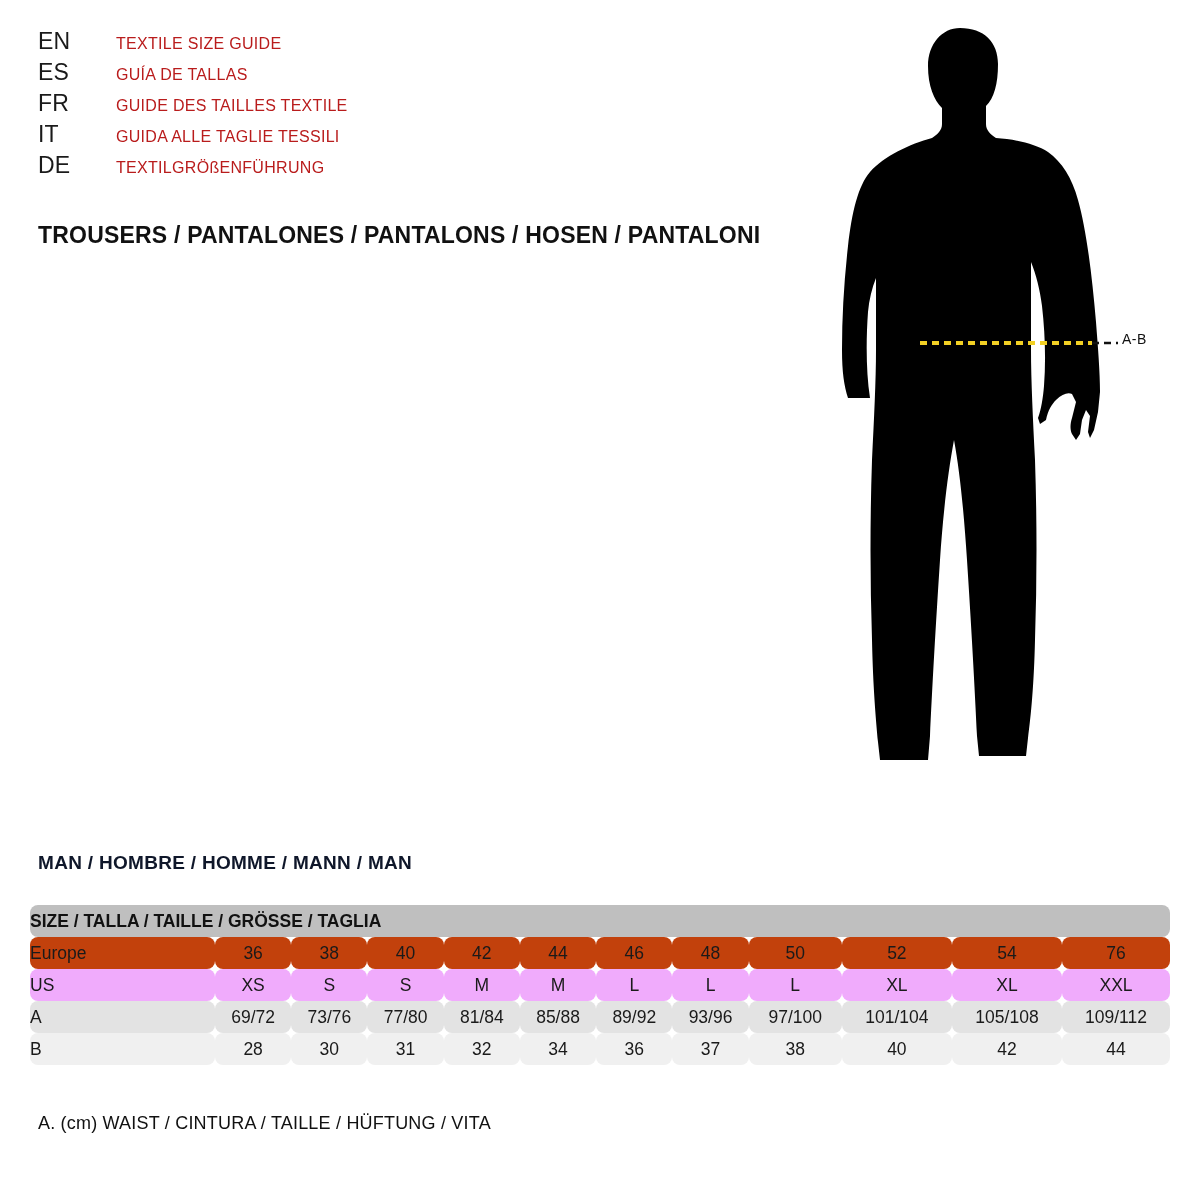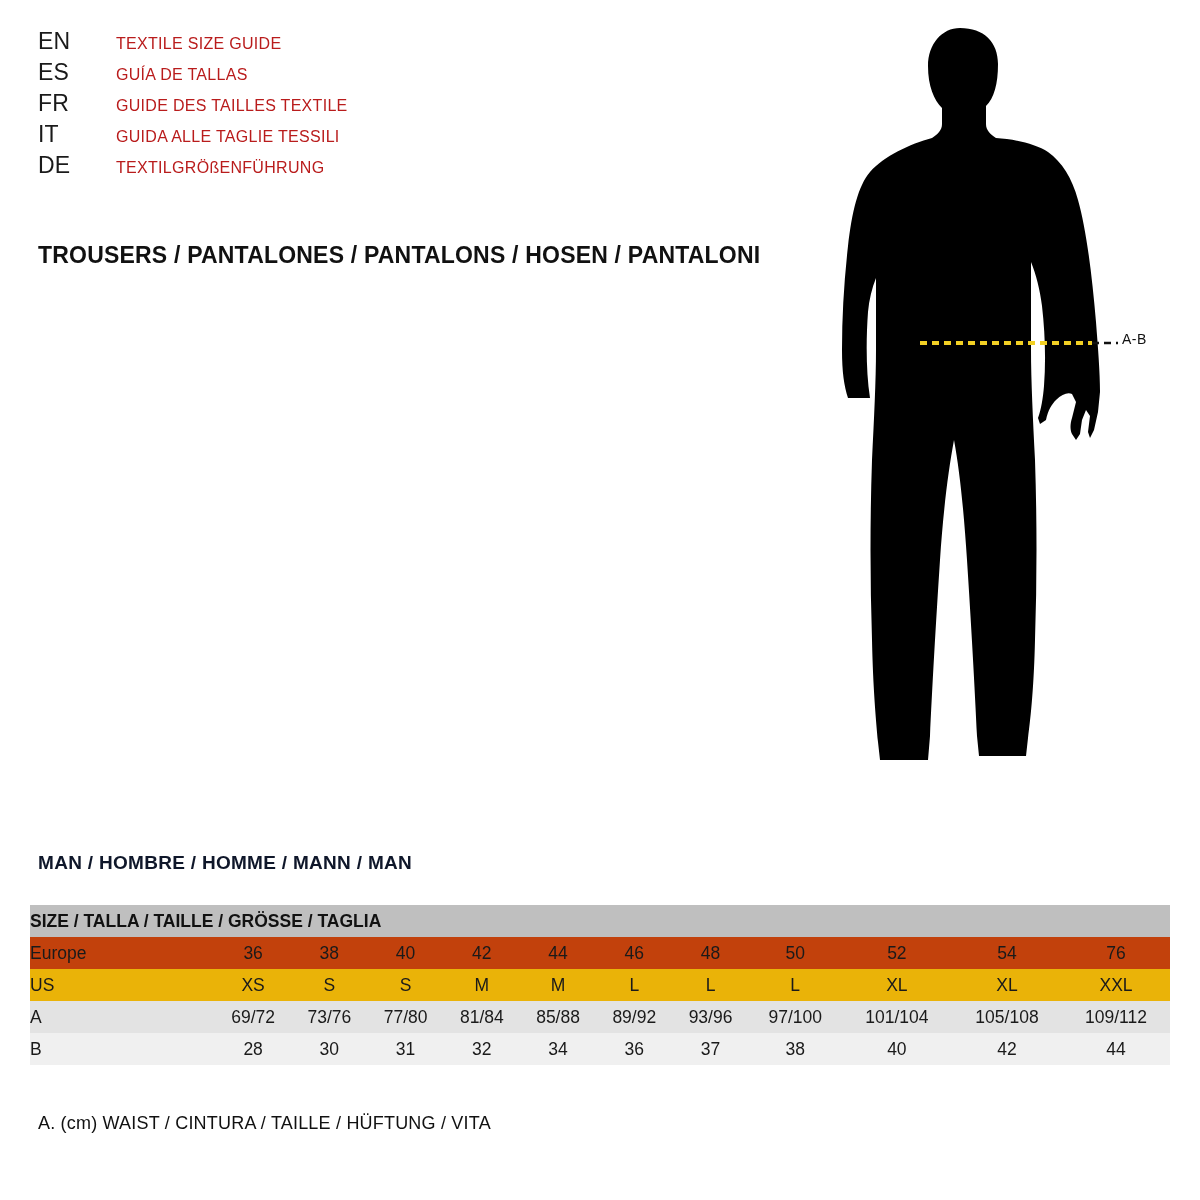--- a/index.html
+++ b/index.html
@@ -45,21 +45,20 @@
     color: #b91c1c;
   }
   .garment-title {
     position: absolute;
     left: 38px;
     top: 222px;
     font-size: 23px;
     font-weight: bold;
     letter-spacing: 0.2px;
     color: #111111;
-    margin-top: 20px;
   }
 
   
   .figure-wrap {
     position: absolute;
     left: 800px;
     top: 20px;
     width: 400px;
     height: 790px;
   }
@@ -90,30 +89,31 @@
     left: 30px;
     top: 905px;
     width: 1140px;
     border-collapse: collapse;
     font-size: 17.5px;
   }
   table.size-table td {
     padding: 0;
     height: 32px;
     vertical-align: middle;
+    border-radius: 8px;
   }
   .hdr-row td {
     background: #bfbfbf;
     font-weight: bold;
     font-size: 17.5px;
     color: #111111;
     height: 34px;
   }
   .row-a td { background: #c2410c; }
-  .row-b td { background: #eab308; }
+  .row-b td { background: #f0abfc; }
   .row-c td { background: #e3e3e3; }
   .row-d td { background: #f0f0f0; }
   .cell-label {
     padding-left: 12px;
     text-align: left;
     white-space: nowrap;
   }
   .cell-val {
     text-align: center;
     white-space: nowrap;

